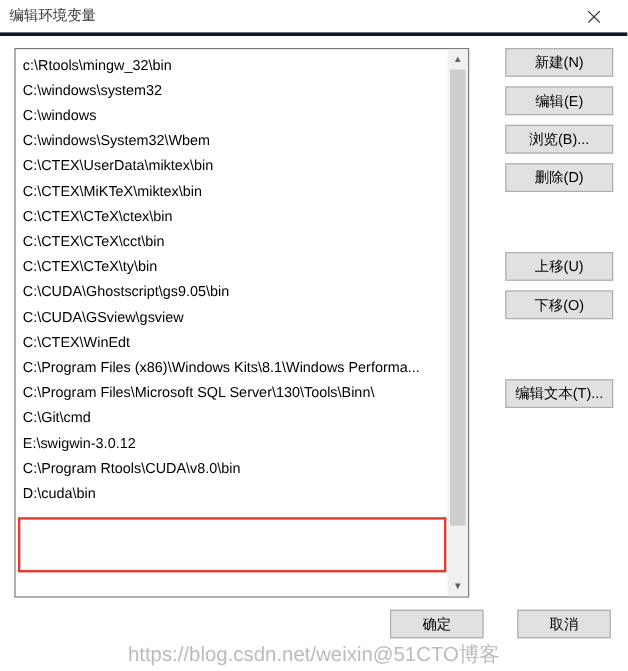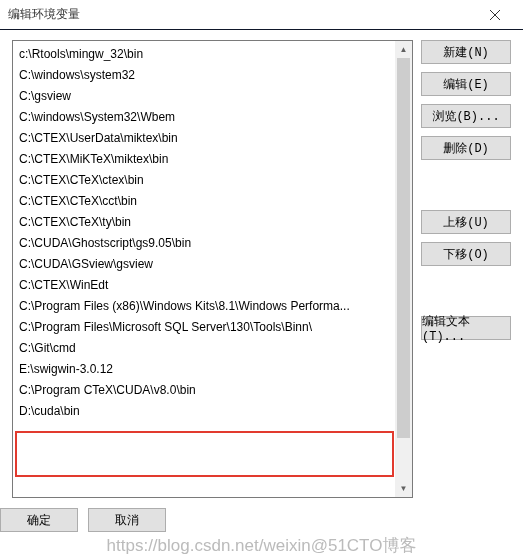--- a/index.html
+++ b/index.html
@@ -11,41 +11,41 @@
     height: 559px;
     overflow: hidden;
     position: relative;
   }
   .titlebar {
     display: flex;
     align-items: center;
     height: 30px;
     padding: 0 8px;
     background: #fff;
-    border-bottom: 1px solid #0f172a;
+    border-bottom: 3px solid #0f172a;
     gap: 21px;
   }
   .titlebar .title {
     flex: 1;
     color: #333;
   }
   .titlebar .close {
     width: 40px;
     height: 30px;
     display: flex;
     align-items: center;
     justify-content: center;
     cursor: pointer;
     color: #333;
   }
   .titlebar .close svg { width: 10px; height: 10px; }
   .content {
     display: flex;
     padding: 10px 12px 0 12px;
-    gap: 8px;
+    gap: 30px;
     height: 468px;
     justify-content: flex-end;
   }
   .listbox {
     flex: 1;
     border: 1px solid #7a7a7a;
     background: #fff;
     overflow: hidden;
     position: relative;
   }
@@ -101,26 +101,25 @@
   .btn {
     height: 24px;
     border: 1px solid #adadad;
     background: #e1e1e1;
     color: #000;
     font-size: 12px;
     display:flex;
     align-items:center;
     justify-content:center;
     cursor:pointer;
-    font-family:Liberation Mono, monospace;
   }
   .footer {
     display:flex;
-    justify-content:flex-start;
-    gap:10px;
+    justify-content:flex-end;
+    gap:28px;
     padding:10px 14px 0 0;
   }
   .footer .btn { width:78px; }
   .watermark {
     position:absolute;
     bottom:2px;
     width:100%;
     text-align:center;
     color:#bbb;
     font-size:17px;
@@ -138,35 +137,35 @@
         <line x1="10" y1="0" x2="0" y2="10" stroke="#333" stroke-width="1"></line>
       </svg>
   </div>
 </div>
 
 <div class="content">
   <div class="listbox">
     <div class="list-inner" id="list-inner">
         <div class="list-item">c:\Rtools\mingw_32\bin</div>
         <div class="list-item">C:\windows\system32</div>
-        <div class="list-item">C:\gsview</div>
+        <div class="list-item">C:\windows</div>
         <div class="list-item">C:\windows\System32\Wbem</div>
         <div class="list-item">C:\CTEX\UserData\miktex\bin</div>
         <div class="list-item">C:\CTEX\MiKTeX\miktex\bin</div>
         <div class="list-item">C:\CTEX\CTeX\ctex\bin</div>
         <div class="list-item">C:\CTEX\CTeX\cct\bin</div>
         <div class="list-item">C:\CTEX\CTeX\ty\bin</div>
         <div class="list-item">C:\CUDA\Ghostscript\gs9.05\bin</div>
         <div class="list-item">C:\CUDA\GSview\gsview</div>
         <div class="list-item">C:\CTEX\WinEdt</div>
         <div class="list-item">C:\Program Files (x86)\Windows Kits\8.1\Windows Performa...</div>
         <div class="list-item">C:\Program Files\Microsoft SQL Server\130\Tools\Binn\</div>
         <div class="list-item">C:\Git\cmd</div>
         <div class="list-item">E:\swigwin-3.0.12</div>
-        <div class="list-item">C:\Program CTeX\CUDA\v8.0\bin</div>
+        <div class="list-item">C:\Program Rtools\CUDA\v8.0\bin</div>
         <div class="list-item">D:\cuda\bin</div>
       </div>
     <div class="highlight-box"></div>
     <div class="scrollbar">
       <div class="scroll-btn">▲</div>
       <div class="scroll-track">
         <div class="scroll-thumb"></div>
       </div>
       <div class="scroll-btn">▼</div>
     </div>

